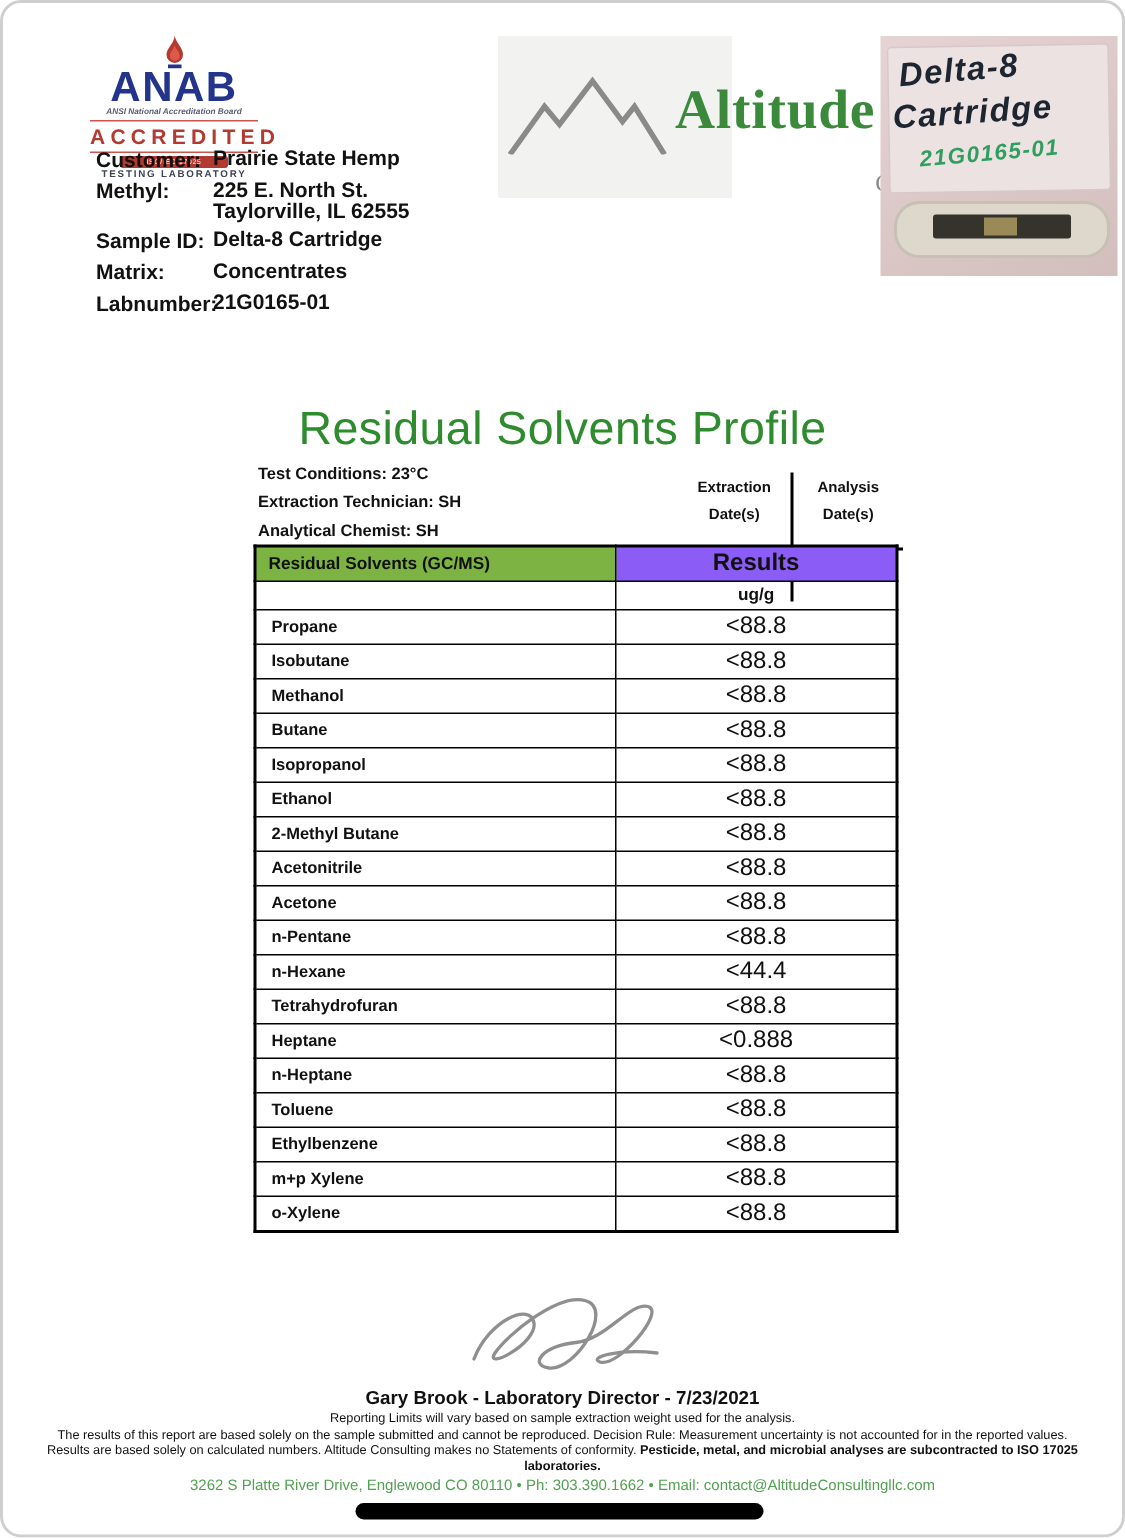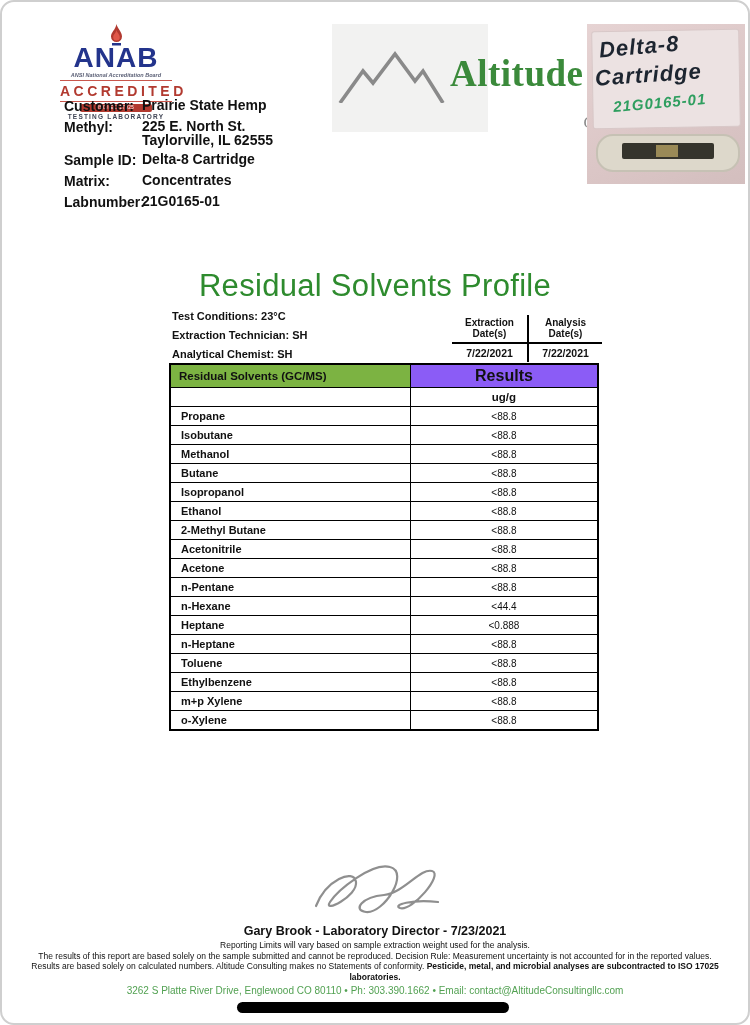--- a/index.html
+++ b/index.html
@@ -47,33 +47,33 @@
   .cart-brass { position:absolute; left:34px; top:2px; width:22px; height:12px; background:#9a8a57; }
 
   
   .title { position:absolute; left:0; top:266px; width:100%; text-align:center;
     color:#2e8b2e; font-size:31px; letter-spacing:0.3px; }
   .conds { position:absolute; left:170px; top:308px; font-size:11px; font-weight:bold; }
   .conds div { margin-bottom:7px; }
 
   .dates { position:absolute; left:450px; top:313px; width:150px; display:grid; grid-template-columns:1fr 1fr;
     font-size:10px; font-weight:bold; text-align:center; }
-  .dates .cell { padding:2px 6px 3px; line-height:11px; }
+  .dates .cell { padding:2px 6px 12px; line-height:18px; }
   .dates .col2 { border-left:2px solid #000; }
   .dates .hdr { border-bottom:2px solid #000; }
   .dates .val { padding-top:4px; font-size:10.5px; }
 
   
   .rtable { position:absolute; left:167px; top:361px; }
   table { border-collapse:collapse; width:430px; border:2px solid #000; }
   th, td { border:1px solid #000; height:14px; padding:2px 0; }
   th.c1 { width:237px; text-align:left; padding-left:8px; background:#7cb342; font-size:11.5px; }
   th.c2 { width:191px; text-align:center; background:#8b5cf6; font-size:16px; }
   td.analyte { text-align:left; padding-left:10px; font-weight:bold; font-size:11px; }
-  td.result { text-align:center; font-size:10px; }
+  td.result { text-align:center; font-size:16px; }
   td.units { text-align:center; font-weight:bold; font-size:11.5px; }
 
   
   .sig { position:absolute; left:0; top:860px; width:100%; text-align:center; }
   .sig-name { font-weight:bold; font-size:12.5px; margin-top:0; }
   .disclaimers { position:absolute; left:0; top:938px; width:100%; text-align:center; font-size:8.5px; line-height:10.5px; color:#111; }
   .disclaimers p { margin:0 auto; max-width:708px; }
   .contact { position:absolute; left:0; top:983px; width:100%; text-align:center; color:#52a152; font-size:10px; }
   .redaction-bar { position:absolute; left:235px; top:1000px; width:272px; height:11px; background:#000; border-radius:6px; }
 </style>
@@ -209,20 +209,24 @@
           </tr>
           <tr>
             <td class="analyte">n-Pentane</td>
             <td class="result">&lt;88.8</td>
           </tr>
           <tr>
             <td class="analyte">n-Hexane</td>
             <td class="result">&lt;44.4</td>
           </tr>
           <tr>
+            <td class="analyte">Tetrahydrofuran</td>
+            <td class="result">&lt;88.8</td>
+          </tr>
+          <tr>
             <td class="analyte">Heptane</td>
             <td class="result">&lt;0.888</td>
           </tr>
           <tr>
             <td class="analyte">n-Heptane</td>
             <td class="result">&lt;88.8</td>
           </tr>
           <tr>
             <td class="analyte">Toluene</td>
             <td class="result">&lt;88.8</td>

